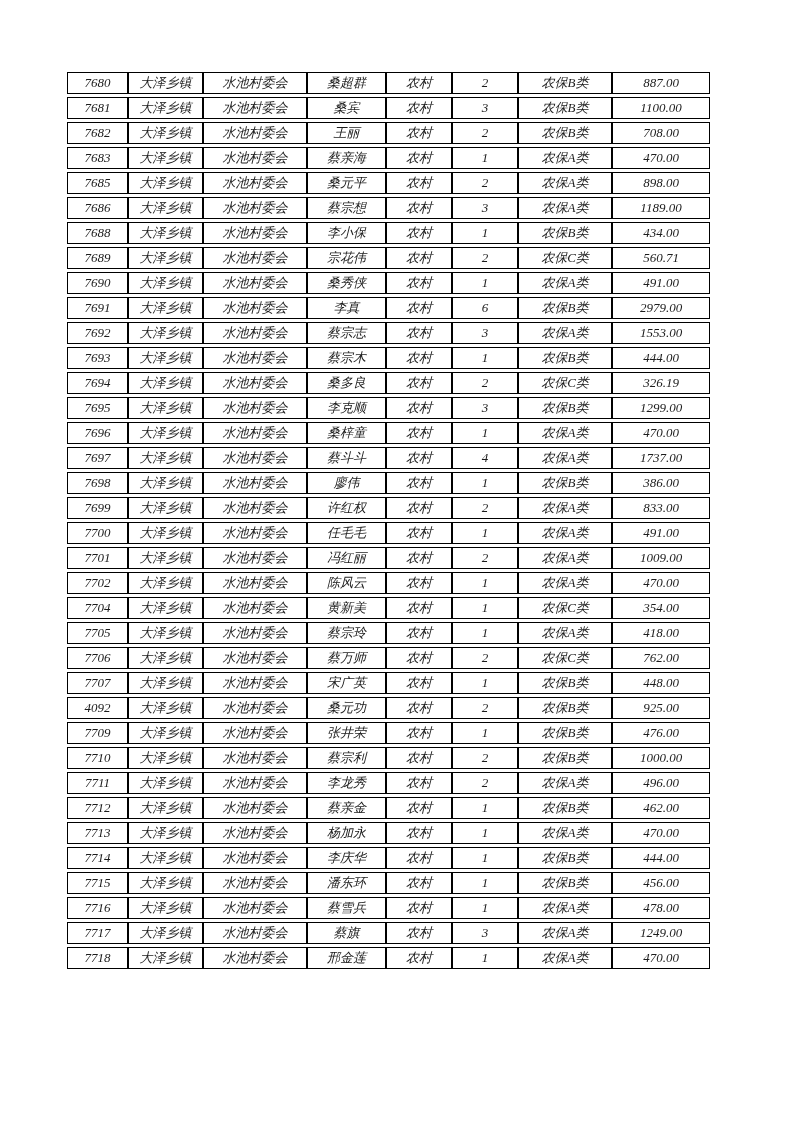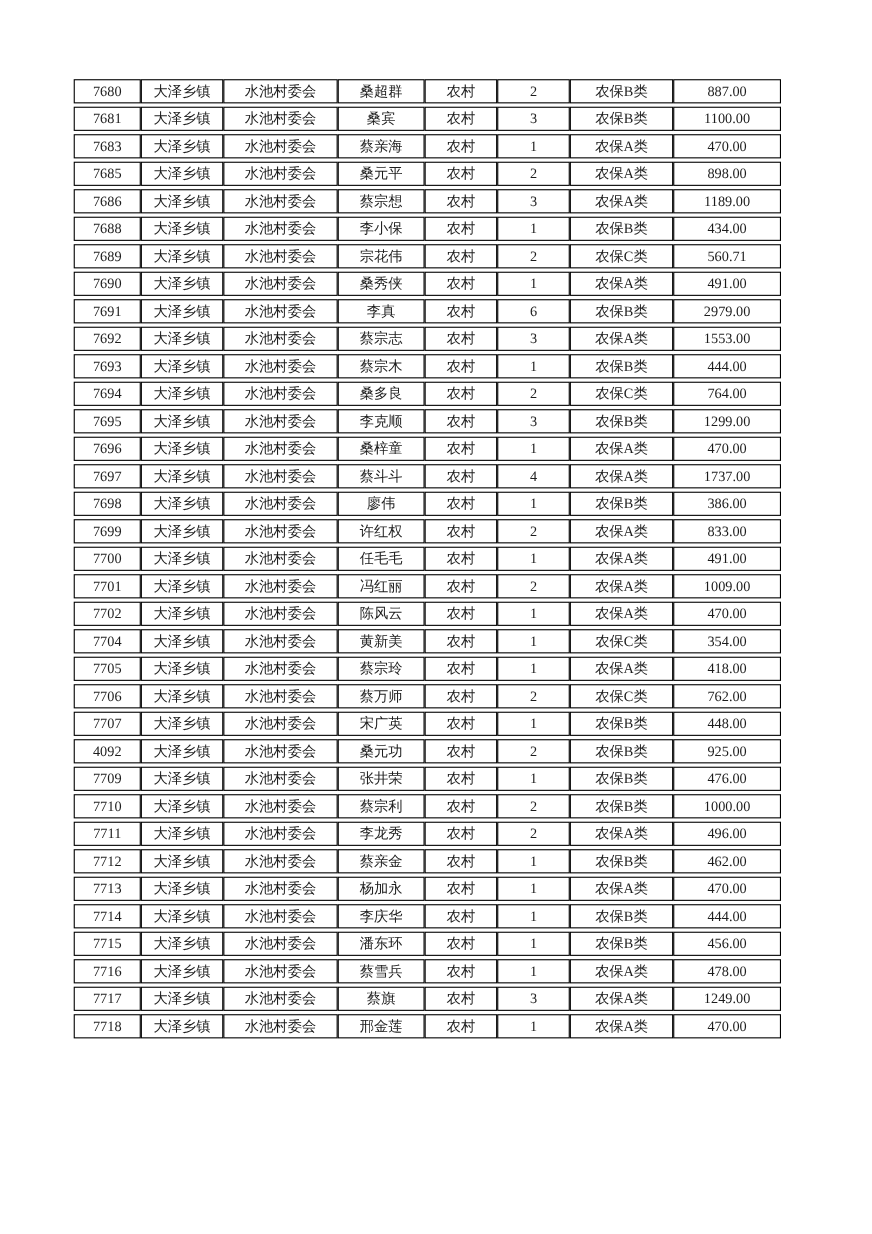--- a/index.html
+++ b/index.html
@@ -22,20 +22,21 @@
     background: #ffffff;
   }
   table.records {
     position: absolute;
     left: 67px;
     top: 69px;
     width: 643px;
     border-collapse: separate;
     border-spacing: 0 3px;
     table-layout: fixed;
+    font-style: italic;
   }
   table.records td {
     border: 1px solid #000000;
     height: 20px;
     padding: 0 2px;
     text-align: center;
     vertical-align: middle;
     font-size: 13px;
     line-height: 20px;
     color: #1c1c1c;
@@ -86,20 +87,30 @@
           <td>7681</td>
           <td>大泽乡镇</td>
           <td>水池村委会</td>
           <td>桑宾</td>
           <td>农村</td>
           <td>3</td>
           <td>农保B类</td>
           <td>1100.00</td>
         </tr>
         <tr>
+          <td>7682</td>
+          <td>大泽乡镇</td>
+          <td>水池村委会</td>
+          <td>王丽</td>
+          <td>农村</td>
+          <td>2</td>
+          <td>农保B类</td>
+          <td>708.00</td>
+        </tr>
+        <tr>
           <td>7683</td>
           <td>大泽乡镇</td>
           <td>水池村委会</td>
           <td>蔡亲海</td>
           <td>农村</td>
           <td>1</td>
           <td>农保A类</td>
           <td>470.00</td>
         </tr>
         <tr>
@@ -183,21 +194,21 @@
           <td>444.00</td>
         </tr>
         <tr>
           <td>7694</td>
           <td>大泽乡镇</td>
           <td>水池村委会</td>
           <td>桑多良</td>
           <td>农村</td>
           <td>2</td>
           <td>农保C类</td>
-          <td>764.00</td>
+          <td>326.19</td>
         </tr>
         <tr>
           <td>7695</td>
           <td>大泽乡镇</td>
           <td>水池村委会</td>
           <td>李克顺</td>
           <td>农村</td>
           <td>3</td>
           <td>农保B类</td>
           <td>1299.00</td>

